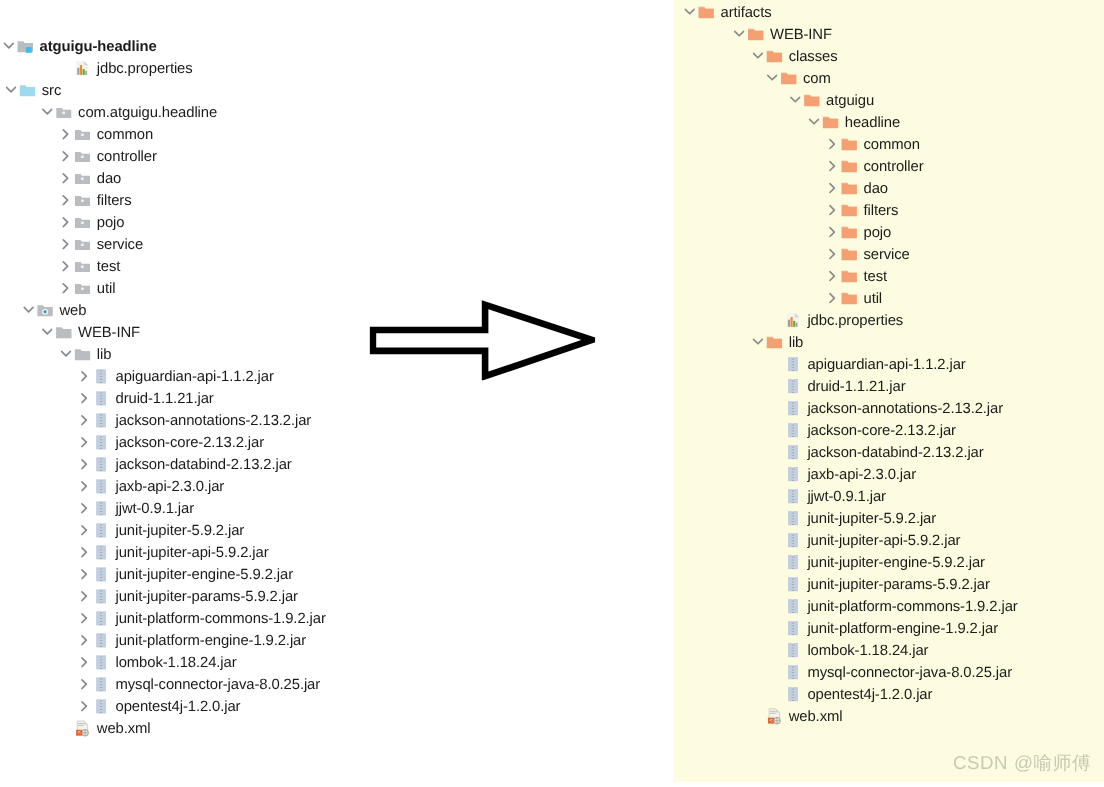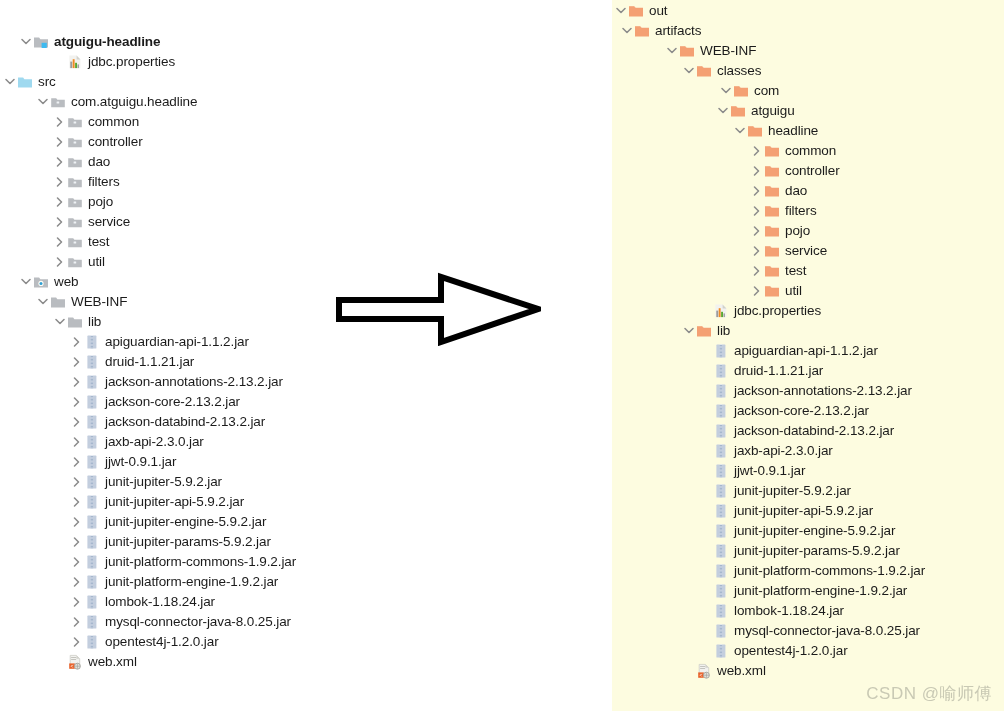--- a/index.html
+++ b/index.html
@@ -97,21 +97,21 @@
     top: 272px;
     width: 205px;
     height: 74px;
   }
 </style>
 </head>
 <body>
 
 <div id="left-panel">
   <div class="tree" id="left-tree" style="top: 32px;">
-      <div class="row bold" style="padding-left:20px">
+      <div class="row bold" style="padding-left:2px">
         <span class="chev">
           <svg width="10" height="10" viewBox="0 0 10 10" xmlns="http://www.w3.org/2000/svg">
             <path d="M1 2.5L5 6.5L9 2.5" fill="none" stroke="#8a8a8a" stroke-width="1.5" stroke-linecap="round" stroke-linejoin="round"></path>
           </svg>
         </span>
         <span class="icon">
           <svg width="16" height="16" viewBox="0 0 16 16" xmlns="http://www.w3.org/2000/svg">
             <path d="M1 3.6h5.1l1.3 1.6H15v8.2H1z" fill="#b9bcc0"></path>
             <rect x="8.6" y="8.8" width="5.2" height="5.2" fill="#3ebaf0"></rect>
           </svg>
@@ -566,34 +566,20 @@
             <path d="M10.4 9.6v5.2M7.8 12.2h5.2" stroke="#9a9a94" stroke-width="0.6"></path>
           </svg>
         </span>
         <span class="label">web.xml</span>
       </div>
     </div>
 </div>
 
 <div id="right-panel">
   <div class="tree" id="right-tree" style="top: 1px;">
-      <div class="row" style="padding-left:3px">
-        <span class="chev">
-          <svg width="10" height="10" viewBox="0 0 10 10" xmlns="http://www.w3.org/2000/svg">
-            <path d="M1 2.5L5 6.5L9 2.5" fill="none" stroke="#8a8a8a" stroke-width="1.5" stroke-linecap="round" stroke-linejoin="round"></path>
-          </svg>
-        </span>
-        <span class="icon">
-          <svg width="16" height="16" viewBox="0 0 16 16" xmlns="http://www.w3.org/2000/svg">
-            <path d="M1 3.5h5.2l1.3 1.6H15v8.4H1z" fill="#f4a073"></path>
-            <path d="M1 3.5h5.2l1.3 1.6H15" fill="none" stroke="#f4a073" stroke-width="0.6"></path>
-          </svg>
-        </span>
-        <span class="label">out</span>
-      </div>
       <div class="row" style="padding-left:9px">
         <span class="chev">
           <svg width="10" height="10" viewBox="0 0 10 10" xmlns="http://www.w3.org/2000/svg">
             <path d="M1 2.5L5 6.5L9 2.5" fill="none" stroke="#8a8a8a" stroke-width="1.5" stroke-linecap="round" stroke-linejoin="round"></path>
           </svg>
         </span>
         <span class="icon">
           <svg width="16" height="16" viewBox="0 0 16 16" xmlns="http://www.w3.org/2000/svg">
             <path d="M1 3.5h5.2l1.3 1.6H15v8.4H1z" fill="#f4a073"></path>
             <path d="M1 3.5h5.2l1.3 1.6H15" fill="none" stroke="#f4a073" stroke-width="0.6"></path>
@@ -622,21 +608,21 @@
           </svg>
         </span>
         <span class="icon">
           <svg width="16" height="16" viewBox="0 0 16 16" xmlns="http://www.w3.org/2000/svg">
             <path d="M1 3.5h5.2l1.3 1.6H15v8.4H1z" fill="#f4a073"></path>
             <path d="M1 3.5h5.2l1.3 1.6H15" fill="none" stroke="#f4a073" stroke-width="0.6"></path>
           </svg>
         </span>
         <span class="label">classes</span>
       </div>
-      <div class="row" style="padding-left:108px">
+      <div class="row" style="padding-left:84px">
         <span class="chev">
           <svg width="10" height="10" viewBox="0 0 10 10" xmlns="http://www.w3.org/2000/svg">
             <path d="M1 2.5L5 6.5L9 2.5" fill="none" stroke="#8a8a8a" stroke-width="1.5" stroke-linecap="round" stroke-linejoin="round"></path>
           </svg>
         </span>
         <span class="icon">
           <svg width="16" height="16" viewBox="0 0 16 16" xmlns="http://www.w3.org/2000/svg">
             <path d="M1 3.5h5.2l1.3 1.6H15v8.4H1z" fill="#f4a073"></path>
             <path d="M1 3.5h5.2l1.3 1.6H15" fill="none" stroke="#f4a073" stroke-width="0.6"></path>
           </svg>

